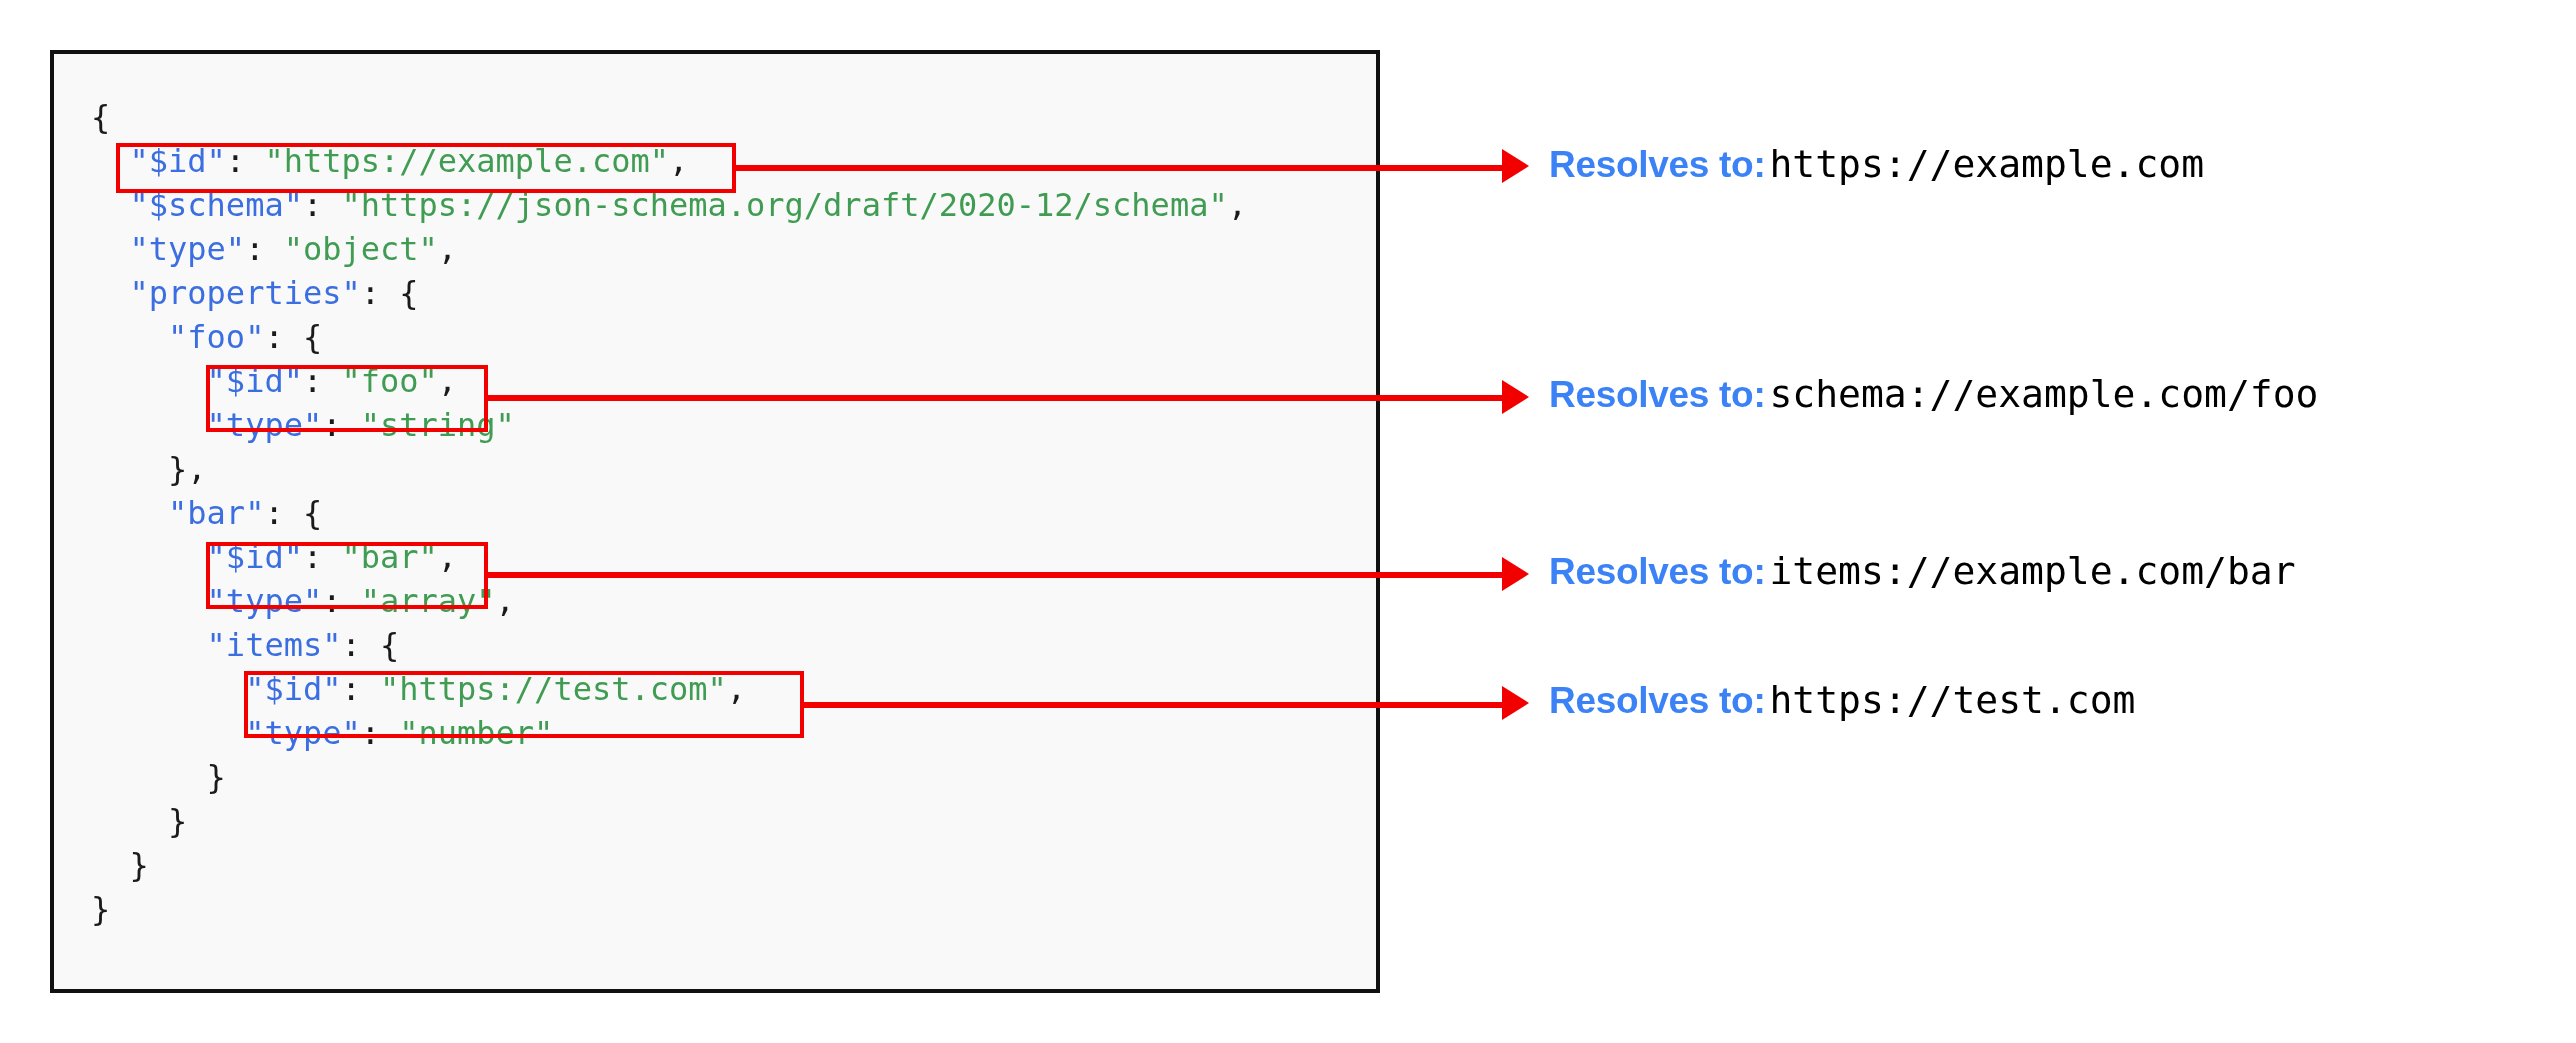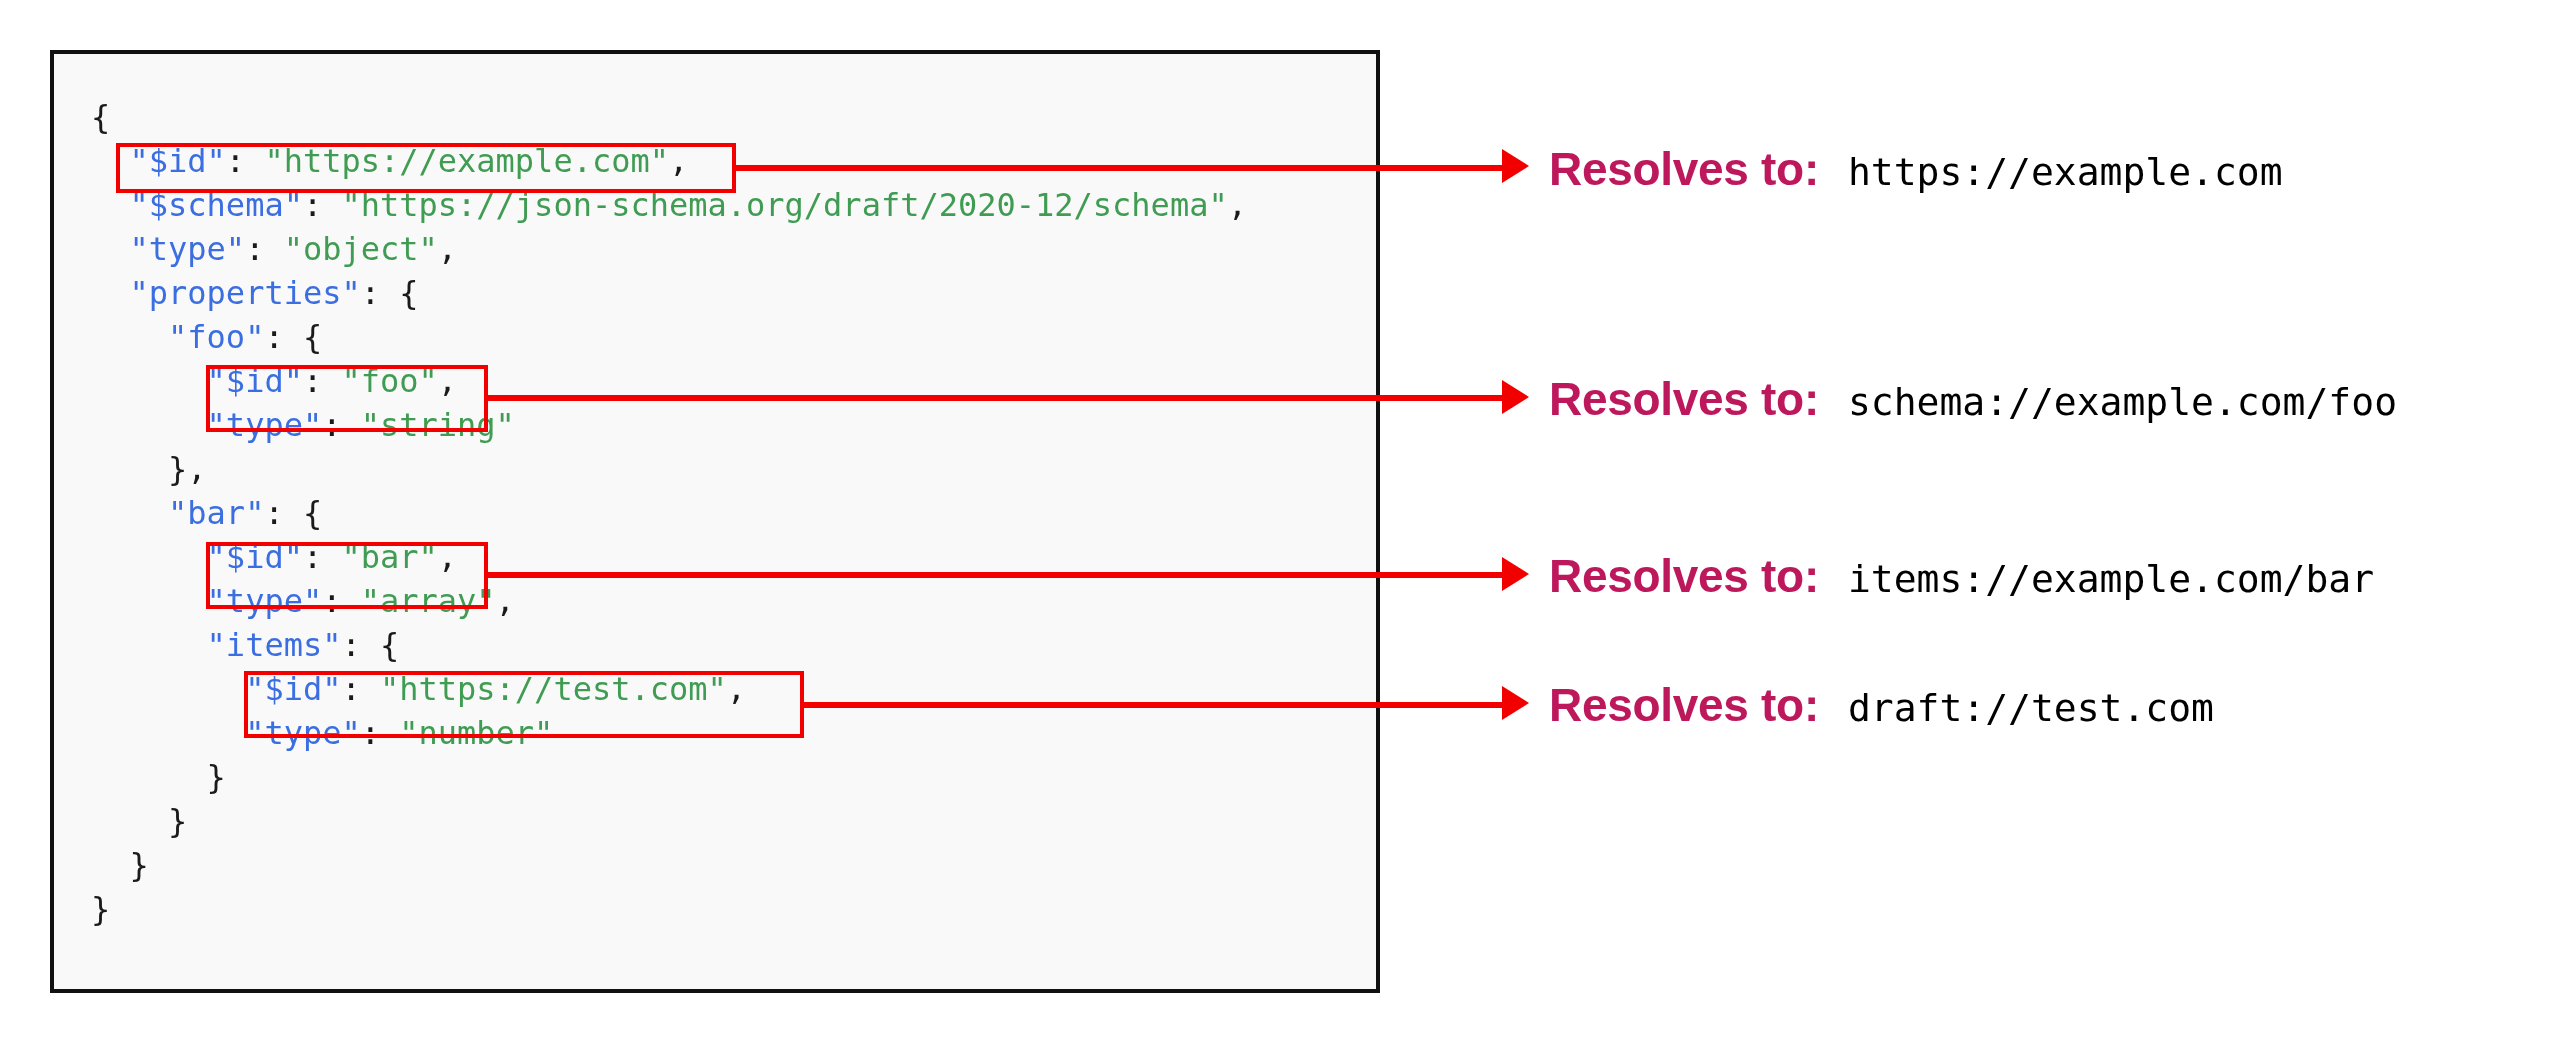--- a/index.html
+++ b/index.html
@@ -75,29 +75,29 @@
   
   .resolve-row {
     position: absolute;
     white-space: nowrap;
     display: flex;
     align-items: baseline;
   }
   .resolve-label {
     font-family: "Liberation Sans", sans-serif;
     font-weight: bold;
-    font-size: 46px;
-    color: #be185d;
+    font-size: 37px;
+    color: #3b82f6;
     letter-spacing: -0.3px;
   }
   .resolve-url {
     font-family: "DejaVu Sans Mono", "Liberation Mono", monospace;
     font-size: 38px;
     color: #000000;
-    margin-left: 29px;
+    margin-left: 4px;
   }
 </style>
 </head>
 <body>
 
 <div id="code-panel">
   <div id="code-block"><span class="code-line"><span class="tok-punct">{</span></span><span class="code-line">  <span class="tok-key">"$id"</span><span class="tok-punct">: </span><span class="tok-str">"https://example.com"</span><span class="tok-punct">,</span></span><span class="code-line">  <span class="tok-key">"$schema"</span><span class="tok-punct">: </span><span class="tok-str">"https://json-schema.org/draft/2020-12/schema"</span><span class="tok-punct">,</span></span><span class="code-line">  <span class="tok-key">"type"</span><span class="tok-punct">: </span><span class="tok-str">"object"</span><span class="tok-punct">,</span></span><span class="code-line">  <span class="tok-key">"properties"</span><span class="tok-punct">: {</span></span><span class="code-line">    <span class="tok-key">"foo"</span><span class="tok-punct">: {</span></span><span class="code-line">      <span class="tok-key">"$id"</span><span class="tok-punct">: </span><span class="tok-str">"foo"</span><span class="tok-punct">,</span></span><span class="code-line">      <span class="tok-key">"type"</span><span class="tok-punct">: </span><span class="tok-str">"string"</span></span><span class="code-line">    <span class="tok-punct">},</span></span><span class="code-line">    <span class="tok-key">"bar"</span><span class="tok-punct">: {</span></span><span class="code-line">      <span class="tok-key">"$id"</span><span class="tok-punct">: </span><span class="tok-str">"bar"</span><span class="tok-punct">,</span></span><span class="code-line">      <span class="tok-key">"type"</span><span class="tok-punct">: </span><span class="tok-str">"array"</span><span class="tok-punct">,</span></span><span class="code-line">      <span class="tok-key">"items"</span><span class="tok-punct">: {</span></span><span class="code-line">        <span class="tok-key">"$id"</span><span class="tok-punct">: </span><span class="tok-str">"https://test.com"</span><span class="tok-punct">,</span></span><span class="code-line">        <span class="tok-key">"type"</span><span class="tok-punct">: </span><span class="tok-str">"number"</span></span><span class="code-line">      <span class="tok-punct">}</span></span><span class="code-line">    <span class="tok-punct">}</span></span><span class="code-line">  <span class="tok-punct">}</span></span><span class="code-line"><span class="tok-punct">}</span></span></div>
 </div>
 
 <div class="hl-box" style="left:116px;  top:143px;  width:620px; height:50px;"></div>
@@ -127,15 +127,15 @@
   <span class="resolve-url">schema://example.com/foo</span>
 </div>
 
 <div class="resolve-row" style="left:1549px; top:549px;">
   <span class="resolve-label">Resolves to:</span>
   <span class="resolve-url">items://example.com/bar</span>
 </div>
 
 <div class="resolve-row" style="left:1549px; top:678px;">
   <span class="resolve-label">Resolves to:</span>
-  <span class="resolve-url">draft://test.com</span>
+  <span class="resolve-url">https://test.com</span>
 </div>
 
 
 </body></html>

